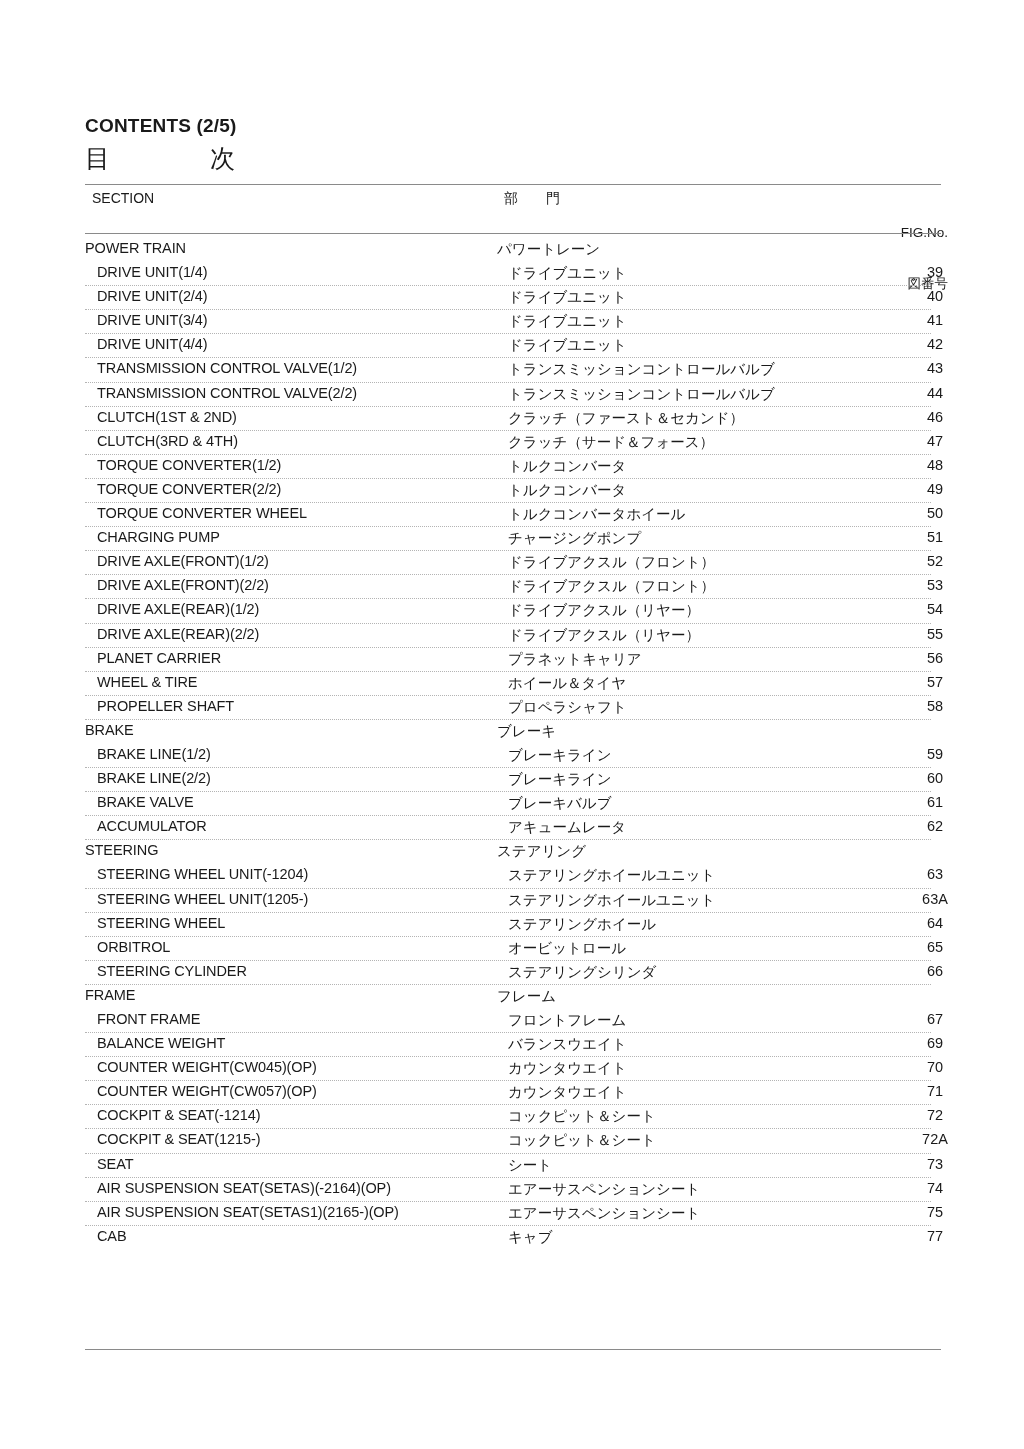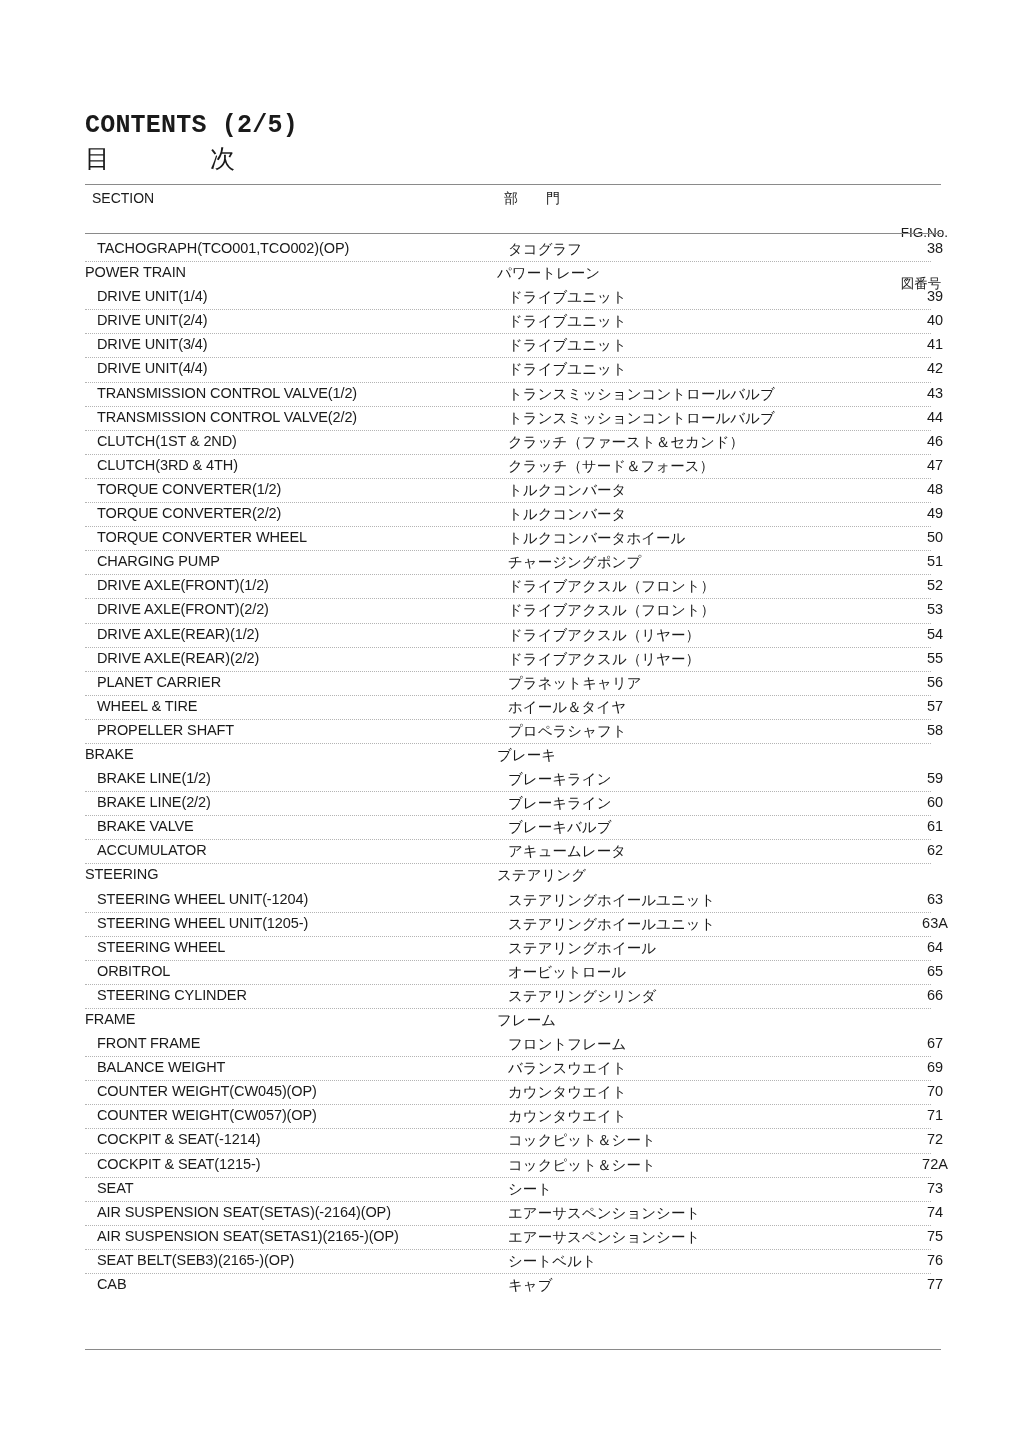--- a/index.html
+++ b/index.html
@@ -25,26 +25,25 @@
   }
 
   
   .title-block {
     position: absolute;
     left: 85px;
     top: 112px;
     width: 856px;
   }
   .title-en {
-    font-size: 25px;
+    font-size: 19px;
     font-weight: bold;
     letter-spacing: 0.2px;
     line-height: 28px;
     white-space: pre;
-    font-family: Liberation Mono, monospace;
   }
   .title-jp {
     font-size: 25px;
     font-weight: normal;
     line-height: 30px;
     margin-top: 4px;
     white-space: pre;
     font-family: Liberation Serif, serif;
   }
 
@@ -81,20 +80,21 @@
     left: 412px;
     top: 0;
     font-size: 14px;
     white-space: pre;
     font-family: "DejaVu Sans", "Liberation Sans", sans-serif;
   }
   .colhead .c-fig {
     position: absolute;
     right: 0;
     top: 0;
+    text-align: right;
     font-size: 13.5px;
     line-height: 17px;
     white-space: pre;
   }
   .colhead .c-fig .jp {
     font-family: "DejaVu Sans", "Liberation Sans", sans-serif;
     font-size: 13.5px;
   }
 
   
@@ -164,26 +164,20 @@
     <div class="c-bumon">部　　門</div>
     <div class="c-fig">
       <div>FIG.No.</div>
       <div class="jp">図番号</div>
     </div>
   </div>
 
   <div class="rule rule-mid"></div>
 
   <div class="toc" id="toc">
-      <div class="row">
-        <span class="en">TACHOGRAPH(TCO001,TCO002)(OP)</span>
-        <span class="jp">タコグラフ</span>
-        <span class="fig">38</span>
-        <span class="dots"></span>
-      </div>
       <div class="row section">
         <span class="en">POWER TRAIN</span>
         <span class="jp">パワートレーン</span>
         <span class="fig"></span>
       </div>
       <div class="row">
         <span class="en">DRIVE UNIT(1/4)</span>
         <span class="jp">ドライブユニット</span>
         <span class="fig">39</span>
         <span class="dots"></span>
@@ -413,26 +407,20 @@
         <span class="fig">74</span>
         <span class="dots"></span>
       </div>
       <div class="row">
         <span class="en">AIR SUSPENSION SEAT(SETAS1)(2165-)(OP)</span>
         <span class="jp">エアーサスペンションシート</span>
         <span class="fig">75</span>
         <span class="dots"></span>
       </div>
       <div class="row">
-        <span class="en">SEAT BELT(SEB3)(2165-)(OP)</span>
-        <span class="jp">シートベルト</span>
-        <span class="fig">76</span>
-        <span class="dots"></span>
-      </div>
-      <div class="row">
         <span class="en">CAB</span>
         <span class="jp">キャブ</span>
         <span class="fig">77</span>
       </div>
     </div>
 
   <div class="rule rule-bottom"></div>
 
 </div>
 

